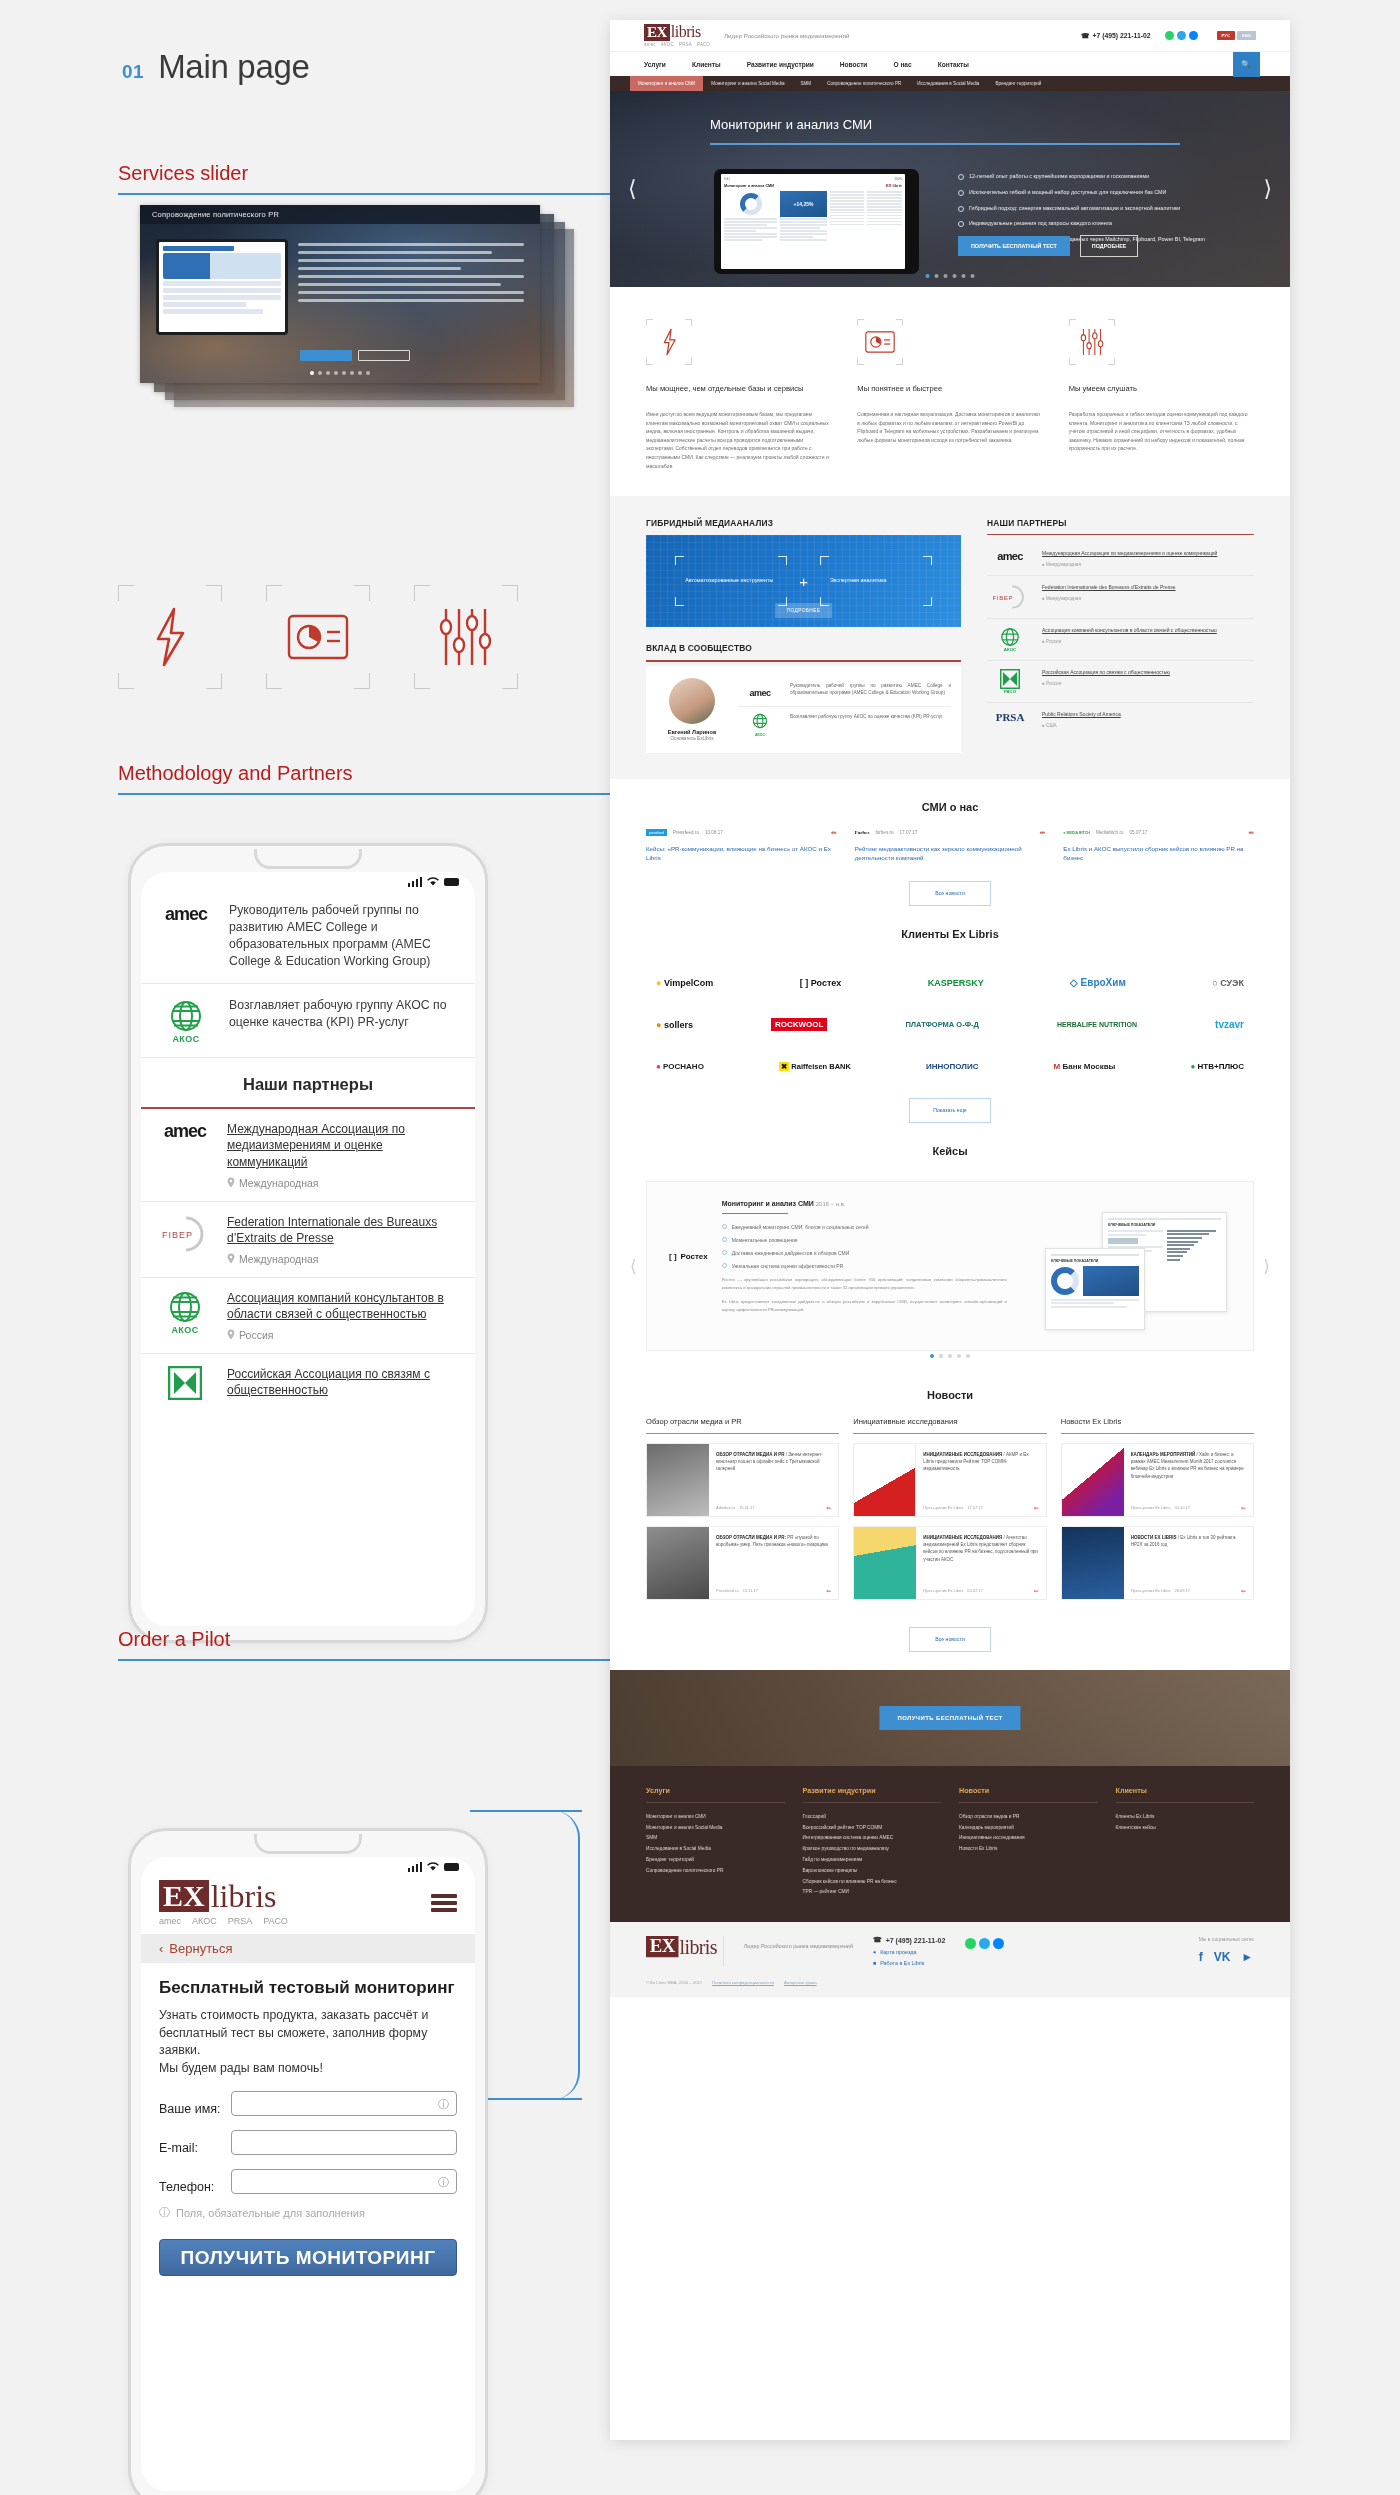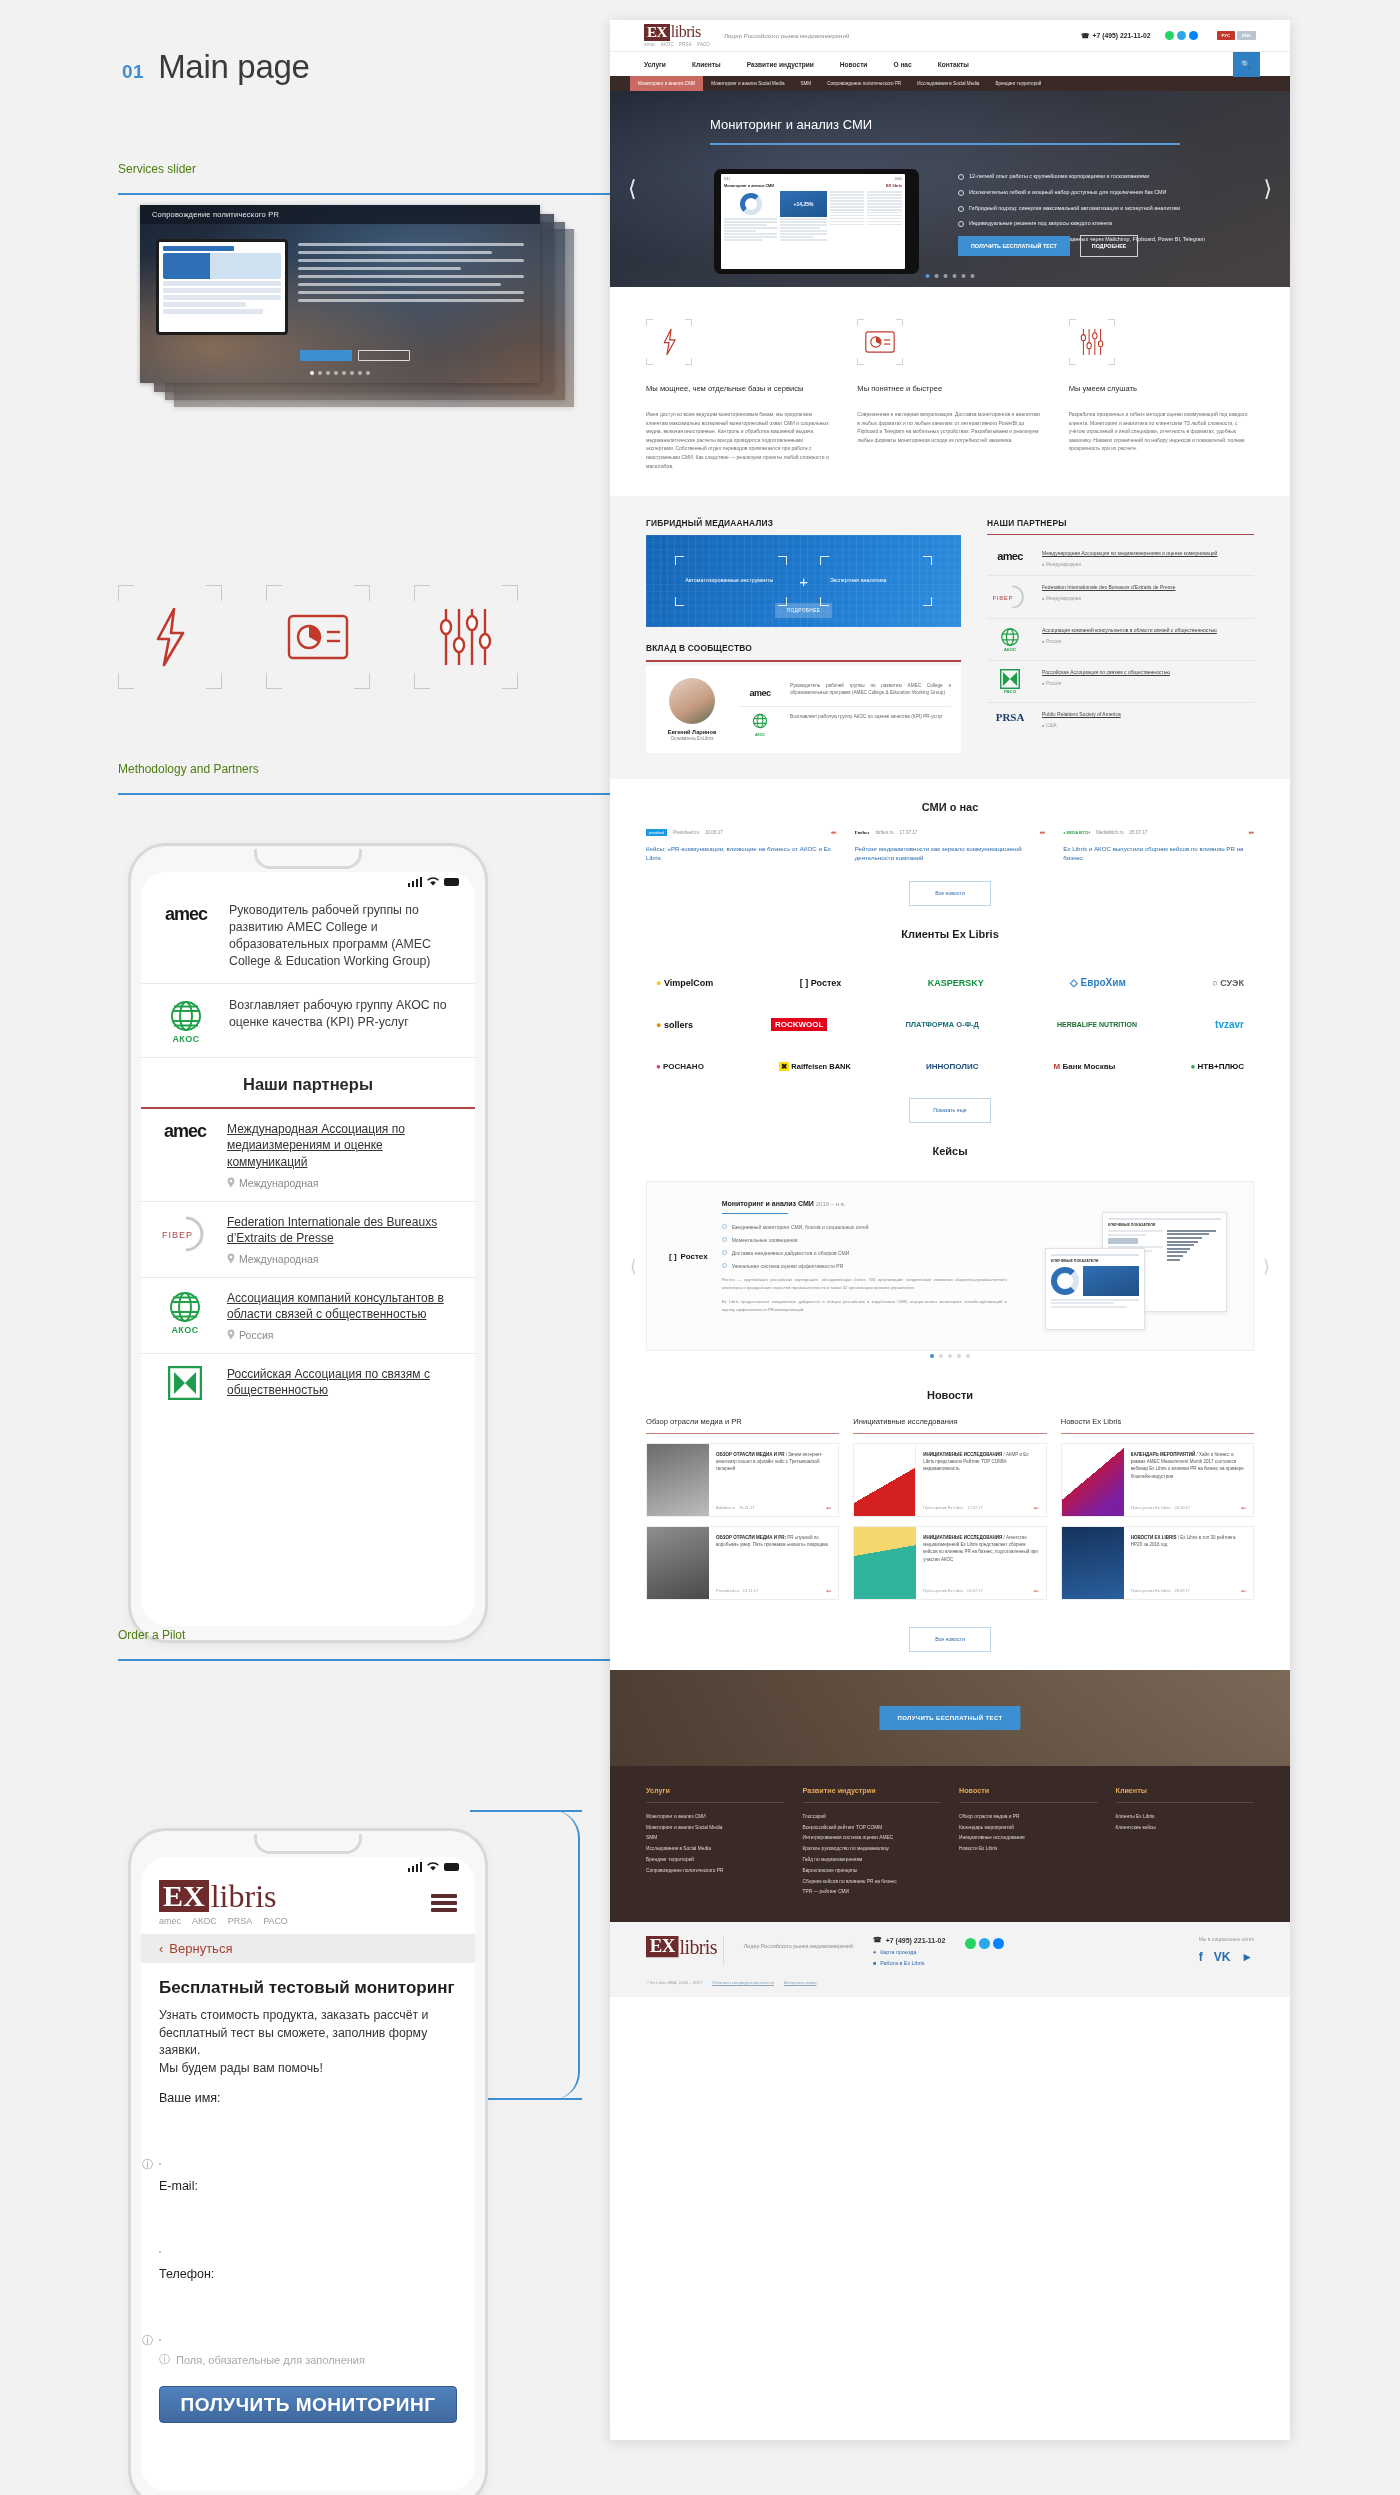--- a/index.html
+++ b/index.html
@@ -11,21 +11,21 @@
   }
 
   
   .left-col { position:absolute; left:0; top:0; width:610px; height:2495px; }
 
   .page-head { position:absolute; left:122px; top:48px; display:flex; align-items:baseline; gap:14px; }
   .page-num { color:#3d8fd1; font-size:19px; font-weight:700; letter-spacing:.5px; }
   .page-title { color:#3a3a3a; font-size:33px; font-weight:400; letter-spacing:-.3px; }
 
   .sec-label { position:absolute; left:118px; width:500px; }
-  .sec-label .t { color:#4d7c0f; font-size:12px; font-weight:400; padding-bottom:17px; }
+  .sec-label .t { color:#b91c1c; font-size:20px; font-weight:400; padding-bottom:8px; }
   .sec-label .rule { height:2px; background:#3d8fd1; width:100%; }
 
   
   .slider-stack { position:absolute; left:140px; top:205px; width:440px; height:200px; }
   .slide-card {
     position:absolute; width:400px; height:178px;
     background:linear-gradient(135deg,#2d3a4d 0%,#46586e 45%,#8a6a55 100%);
     box-shadow:0 1px 5px rgba(0,0,0,.28);
     overflow:hidden;
   }
@@ -102,21 +102,21 @@
   .ptxt a { font-size:12px; line-height:1.38; color:#333; text-decoration:underline; display:block; }
   .pgeo { font-size:10.5px; color:#8a8a8a; margin-top:6px; display:flex; align-items:center; gap:4px; }
 
   
   .op-head { display:flex; align-items:center; justify-content:space-between; padding:6px 18px 8px; }
   .burger b { display:block; width:26px; height:3.5px; background:#5a2c2c; margin:3.5px 0; border-radius:1px; }
   .op-back { background:#ececec; padding:7px 18px; font-size:13px; color:#a5412e; display:flex; align-items:center; gap:6px; }
   .op-body { padding:14px 18px 0; }
   .op-h1 { font-size:17px; font-weight:700; color:#1f1f1f; line-height:1.25; }
   .op-p { font-size:12.3px; color:#333; line-height:1.42; margin-top:9px; }
-  .fld { display:flex; align-items:flex-start; gap:10px; margin-top:14px;flex-direction:column; }
+  .fld { display:flex; align-items:flex-end; gap:10px; margin-top:14px; }
   .fld label { font-size:12.5px; color:#1f1f1f; width:62px; flex:0 0 62px; }
   .fld .inp { flex:1; height:25px; border:1px solid #9a9a9a; border-radius:4px; position:relative; background:#fff; }
   .fld .inp .req { position:absolute; right:7px; top:50%; transform:translateY(-50%); font-size:11px; color:#9a9a9a; }
   .op-note { font-size:11px; color:#a8a8a8; margin-top:11px; display:flex; gap:6px; align-items:center; }
   .op-btn {
     margin:19px 0 0; height:37px; border-radius:4px;
     background:linear-gradient(#5182bd,#40699e); border:1px solid #35598a;
     color:#fff; font-size:19px; font-weight:700; letter-spacing:.5px;
     display:flex; align-items:center; justify-content:center;
   }

